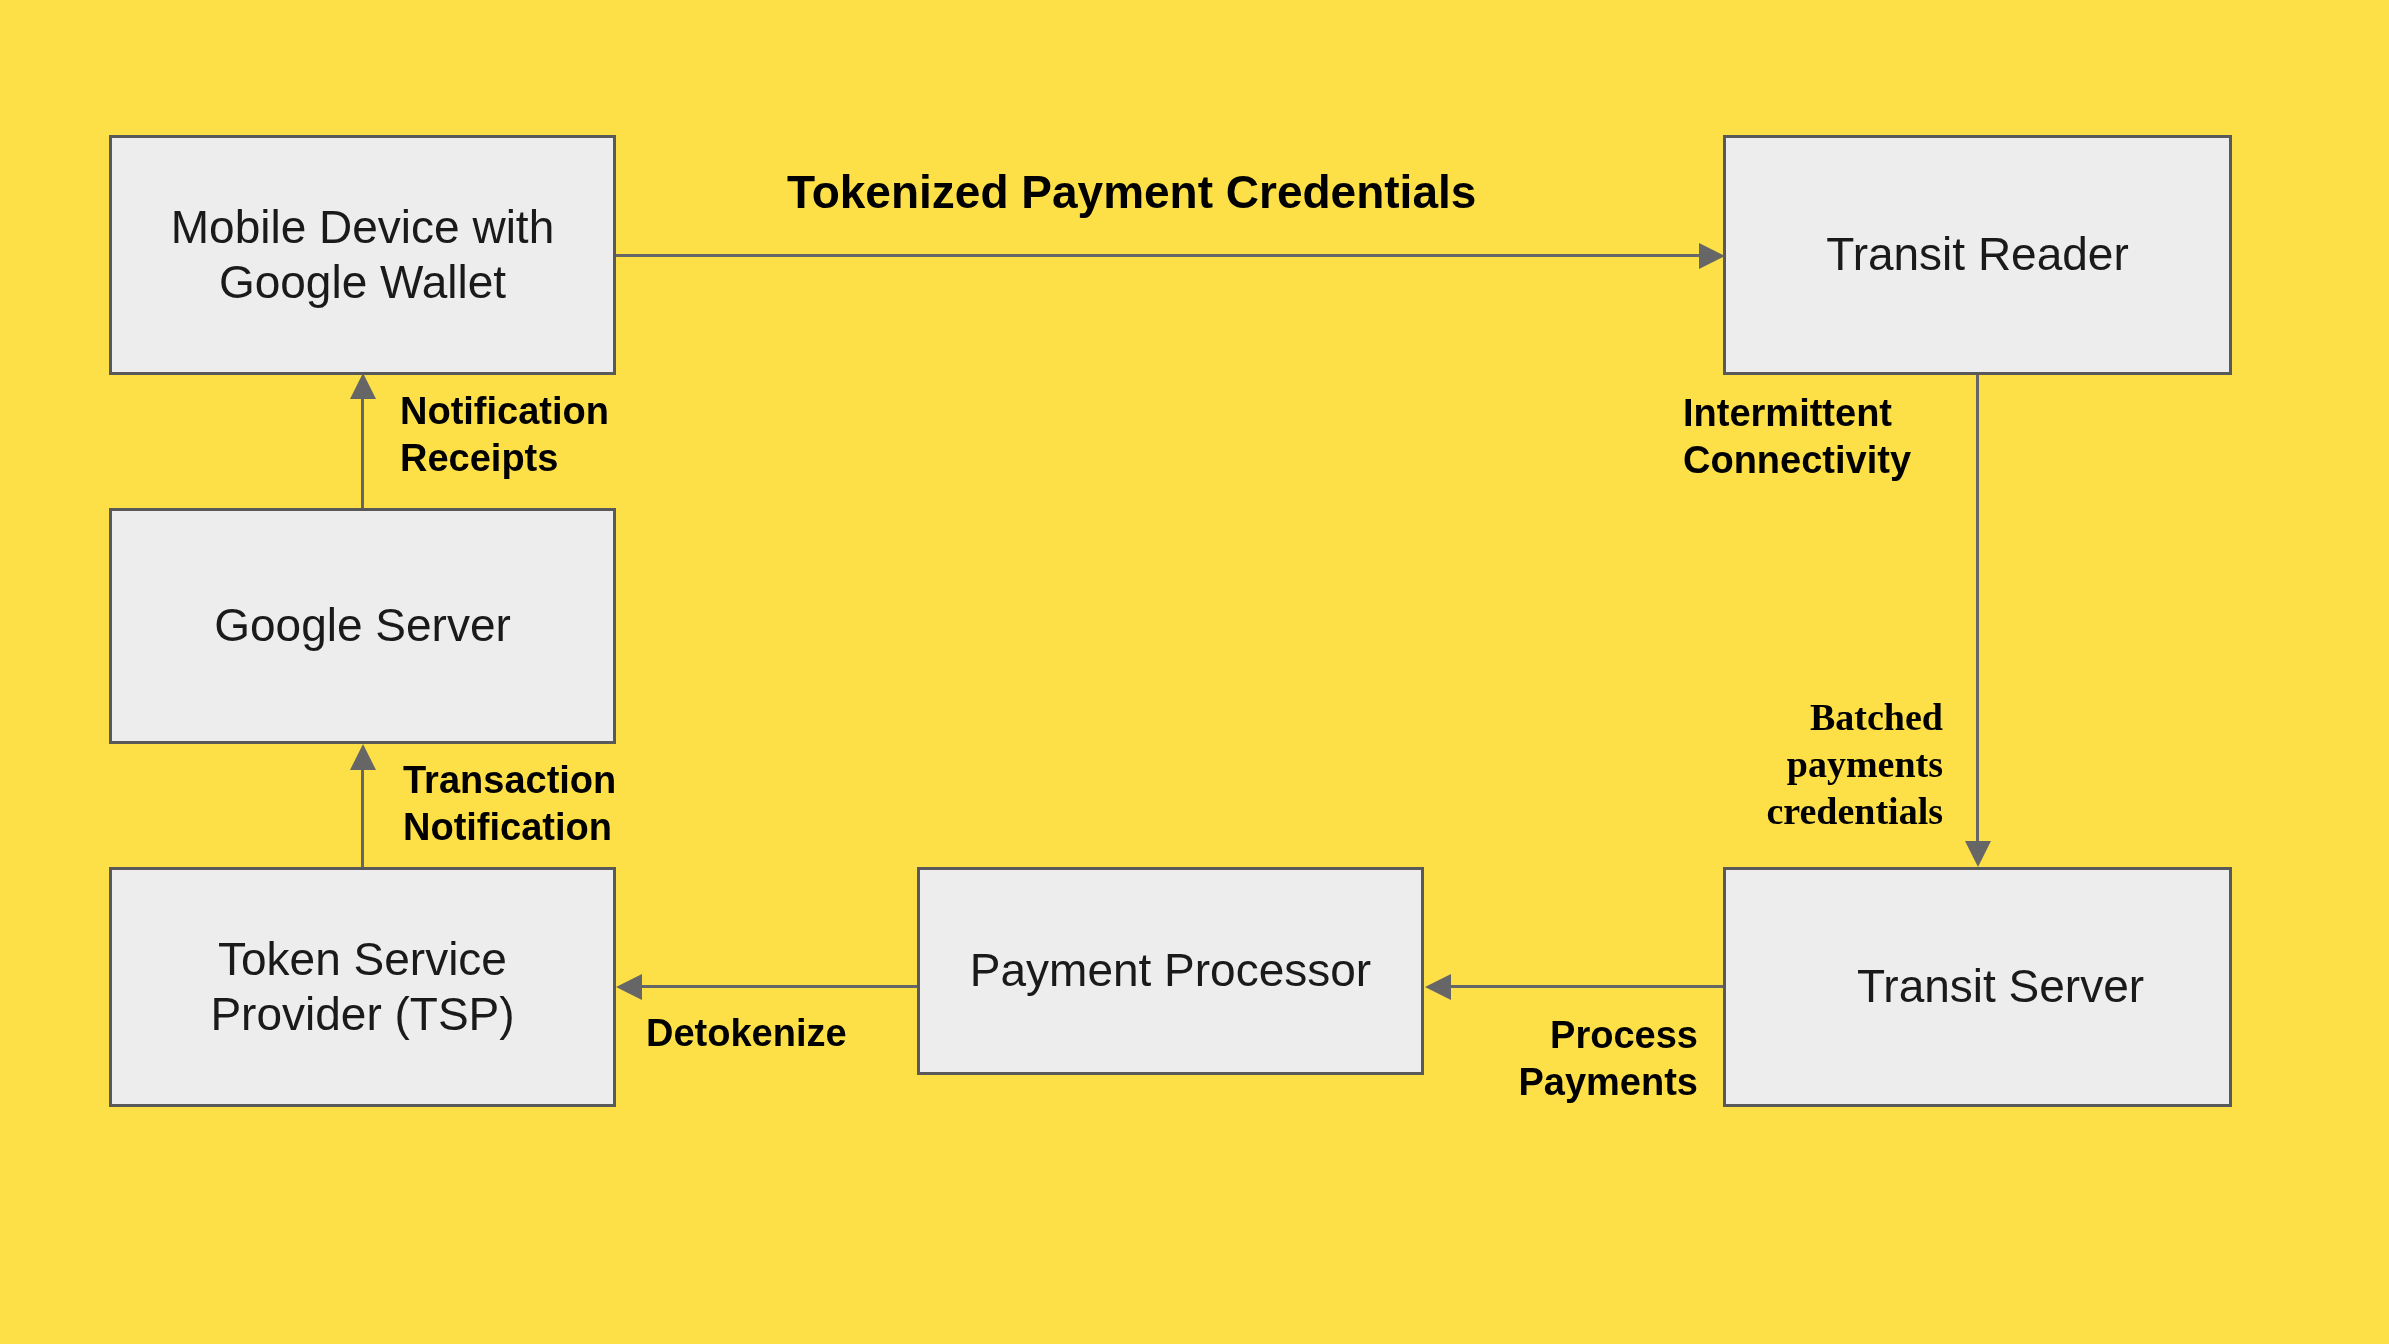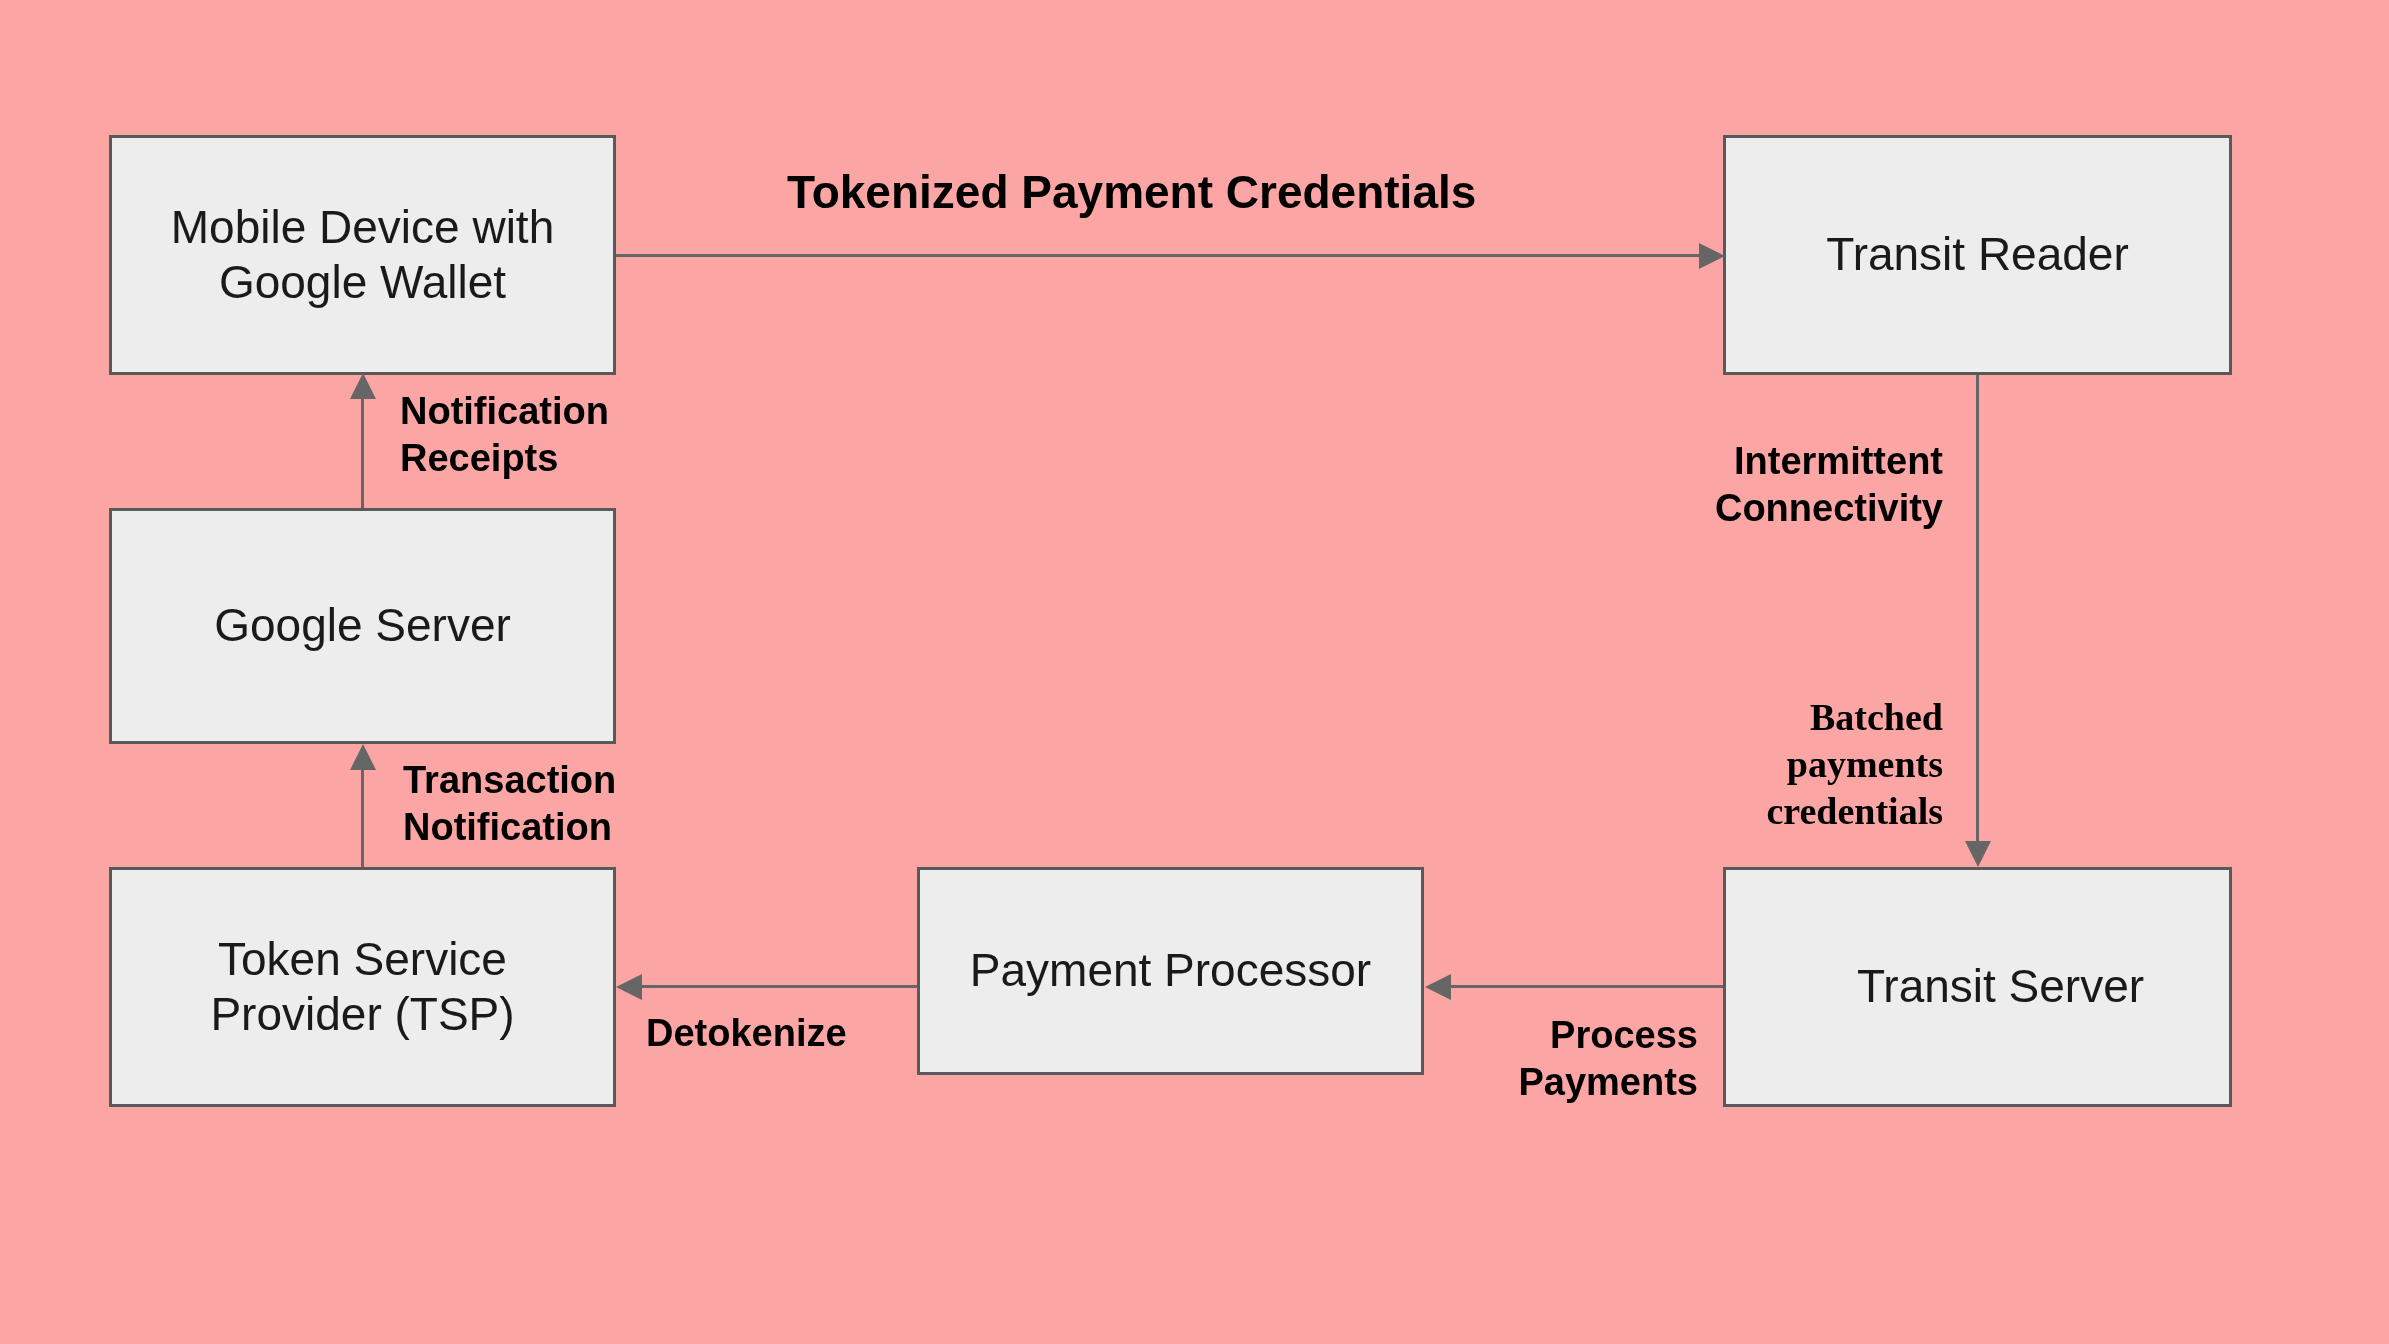--- a/index.html
+++ b/index.html
@@ -1,17 +1,17 @@
 <!DOCTYPE html>
 <html><head>
 <meta charset="utf-8">
 <style>
   html,body{margin:0;padding:0;background:#ffffff;}
   .canvas{
-    position:relative;width:2389px;height:1344px;background:#fca5a5;overflow:hidden;
+    position:relative;width:2389px;height:1344px;background:#fde047;overflow:hidden;
     font-family:"Liberation Sans", sans-serif;
   }
   
   .node{
     position:absolute;background:#ededed;border:3px solid #595959;box-sizing:border-box;
     display:flex;align-items:center;justify-content:center;text-align:center;
     font-size:46px;line-height:1.2;color:#1a1a1a;
   }
   .node .nlabel{display:block;max-width:460px;}
   #n-mobile{left:109px;top:135px;width:507px;height:240px;}
@@ -37,21 +37,21 @@
   .head-up{border-bottom:26px solid #666666;border-left:13px solid transparent;border-right:13px solid transparent;}
   #hd-tokenized{left:1699px;top:243px;}
   #hd-batch{left:1965px;top:841px;}
   #hd-process{left:1425px;top:974px;}
   #hd-detok{left:616px;top:974px;}
   #hd-txn{left:350px;top:744px;}
   #hd-notif{left:350px;top:373px;}
   
   .elabel{position:absolute;font-weight:bold;font-size:38px;line-height:47px;color:#000000;}
   #l-tokenized{left:787px;top:166px;width:800px;text-align:left;font-size:46px;line-height:52px;}
-  #l-intermittent{left:1683px;top:390px;width:260px;text-align:right;margin-top:48px;}
+  #l-intermittent{left:1683px;top:390px;width:260px;text-align:left;}
   #l-batched{left:1733px;top:694px;width:210px;text-align:right;font-family:Liberation Serif, serif;}
   #l-process{left:1478px;top:1012px;width:220px;text-align:right;}
   #l-detokenize{left:646px;top:1010px;width:240px;text-align:left;}
   #l-transaction{left:403px;top:757px;width:260px;text-align:left;}
   #l-notifreceipts{left:400px;top:388px;width:260px;text-align:left;}
 </style>
 </head>
 <body>
 
 <div class="canvas">

